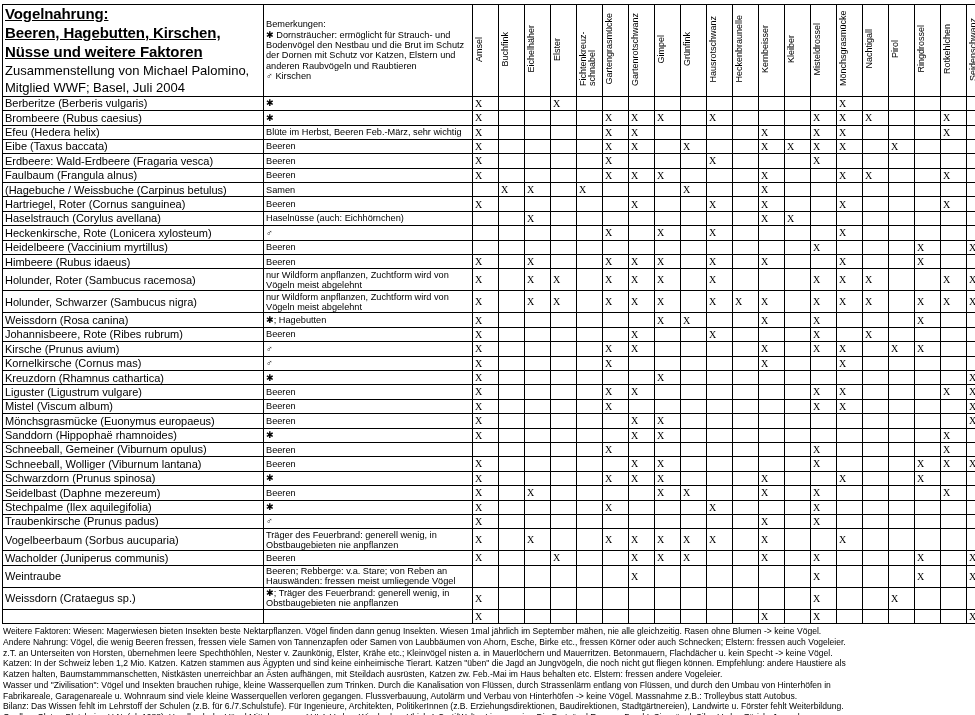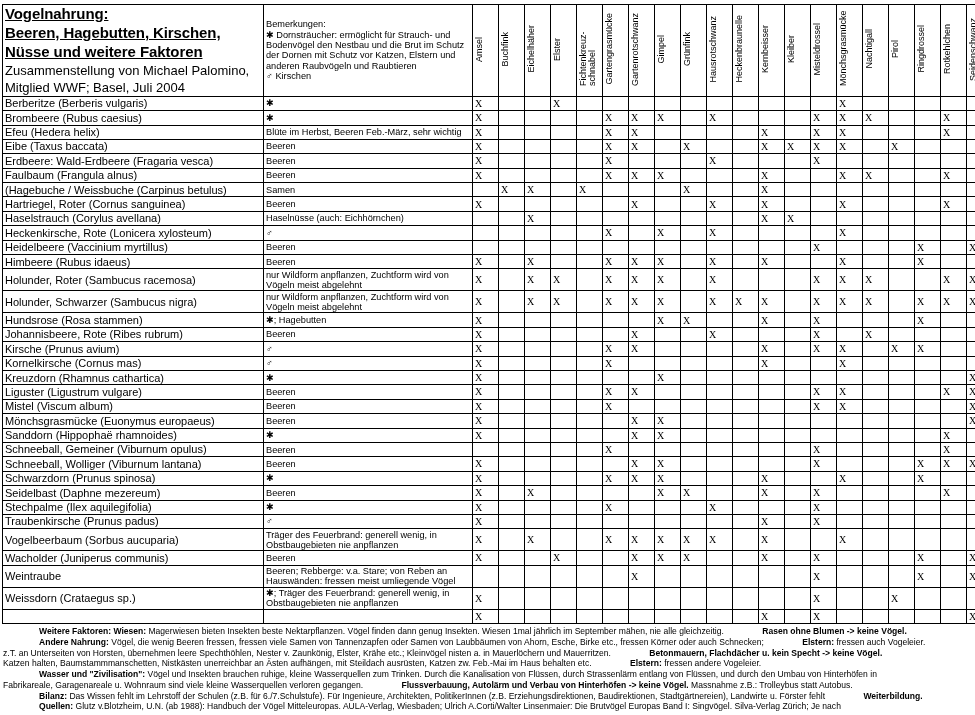--- a/index.html
+++ b/index.html
@@ -71,21 +71,21 @@
   tr.r-tall td{height:21px;}
   tr.r-std td{height:13.4px;}
 
   
   .footer{
     margin:2px 2px 0 3px;
     font-size:8.55px;
     line-height:1.26;
   }
   .footer p{margin:0;padding:0;}
-  .footer b{font-weight:bold;margin-left:36px;}
+  .footer b{font-weight:normal;}
 </style>
 </head>
 <body>
 
 <div class="page">
   <table class="main">
     <thead>
       <tr>
         <th class="hdr-title">
           <div class="t1">Vogelnahrung:<br>Beeren, Hagebutten, Kirschen,<br>Nüsse und weitere Faktoren</div>
@@ -449,21 +449,21 @@
           <td class="mark"></td>
           <td class="mark">X</td>
           <td class="mark">X</td>
           <td class="mark">X</td>
           <td class="mark"></td>
           <td class="mark">X</td>
           <td class="mark">X</td>
           <td class="mark">X</td>
         </tr>
         <tr class="r-std">
-          <td class="plant">Hundsrose (Rosa stammen)</td>
+          <td class="plant">Weissdorn (Rosa canina)</td>
           <td class="remark">✱; Hagebutten</td>
           <td class="mark">X</td>
           <td class="mark"></td>
           <td class="mark"></td>
           <td class="mark"></td>
           <td class="mark"></td>
           <td class="mark"></td>
           <td class="mark"></td>
           <td class="mark">X</td>
           <td class="mark">X</td>
@@ -935,19 +935,20 @@
           <td class="mark"></td>
           <td class="mark">X</td>
         </tr>
       </tbody>
   </table>
 
   <div class="footer">
       <p><b>Weitere Faktoren: Wiesen:</b> Magerwiesen bieten Insekten beste Nektarpflanzen. Vögel finden dann genug Insekten. Wiesen 1mal jährlich im September mähen, nie alle gleichzeitig. <b>Rasen ohne Blumen -&gt; keine Vögel.</b></p>
       <p><b>Andere Nahrung:</b> Vögel, die wenig Beeren fressen, fressen viele Samen von Tannenzapfen oder Samen von Laubbäumen von  Ahorn, Esche, Birke etc., fressen Körner oder auch Schnecken; <b>Elstern:</b> fressen auch Vogeleier.</p>
       <p>z.T. an Unterseiten  von Horsten, übernehmen leere Spechthöhlen, Nester v. Zaunkönig, Elster, Krähe etc.; Kleinvögel nisten a. in Mauerlöchern und Mauerritzen. <b>Betonmauern, Flachdächer u. kein Specht -&gt; keine Vögel.</b></p>
+      <p><b>Katzen:</b> In der Schweiz leben 1,2 Mio. Katzen. Katzen stammen aus Ägypten und sind keine einheimische Tierart. Katzen "üben" die Jagd an Jungvögeln, die noch nicht gut fliegen können. Empfehlung: andere Haustiere als</p>
       <p>Katzen halten, Baumstammmanschetten, Nistkästen unerreichbar an Ästen aufhängen, mit Steildach ausrüsten, Katzen zw. Feb.-Mai im Haus behalten etc.  <b>Elstern:</b> fressen andere Vogeleier.</p>
       <p><b>Wasser und "Zivilisation":</b> Vögel und Insekten brauchen ruhige, kleine Wasserquellen zum Trinken. Durch die Kanalisation von Flüssen, durch Strassenlärm entlang von Flüssen, und durch den  Umbau von Hinterhöfen in</p>
       <p>Fabrikareale, Garagenareale u. Wohnraum sind viele kleine Wasserquellen verloren gegangen. <b>Flussverbauung, Autolärm und Verbau von Hinterhöfen -&gt; keine Vögel.</b> Massnahme z.B.: Trolleybus statt Autobus.</p>
       <p><b>Bilanz:</b> Das Wissen fehlt im Lehrstoff der Schulen (z.B. für 6./7.Schulstufe). Für Ingenieure, Architekten, PolitikerInnen (z.B. Erziehungsdirektionen, Baudirektionen, Stadtgärtnereien), Landwirte u. Förster fehlt <b>Weiterbildung.</b></p>
       <p><b>Quellen:</b> Glutz v.Blotzheim, U.N. (ab 1988): Handbuch der Vögel Mitteleuropas. AULA-Verlag, Wiesbaden; Ulrich A.Corti/Walter Linsenmaier: Die Brutvögel Europas Band I: Singvögel. Silva-Verlag Zürich; Je nach</p>
     </div>
 </div>
 
 </body></html>

